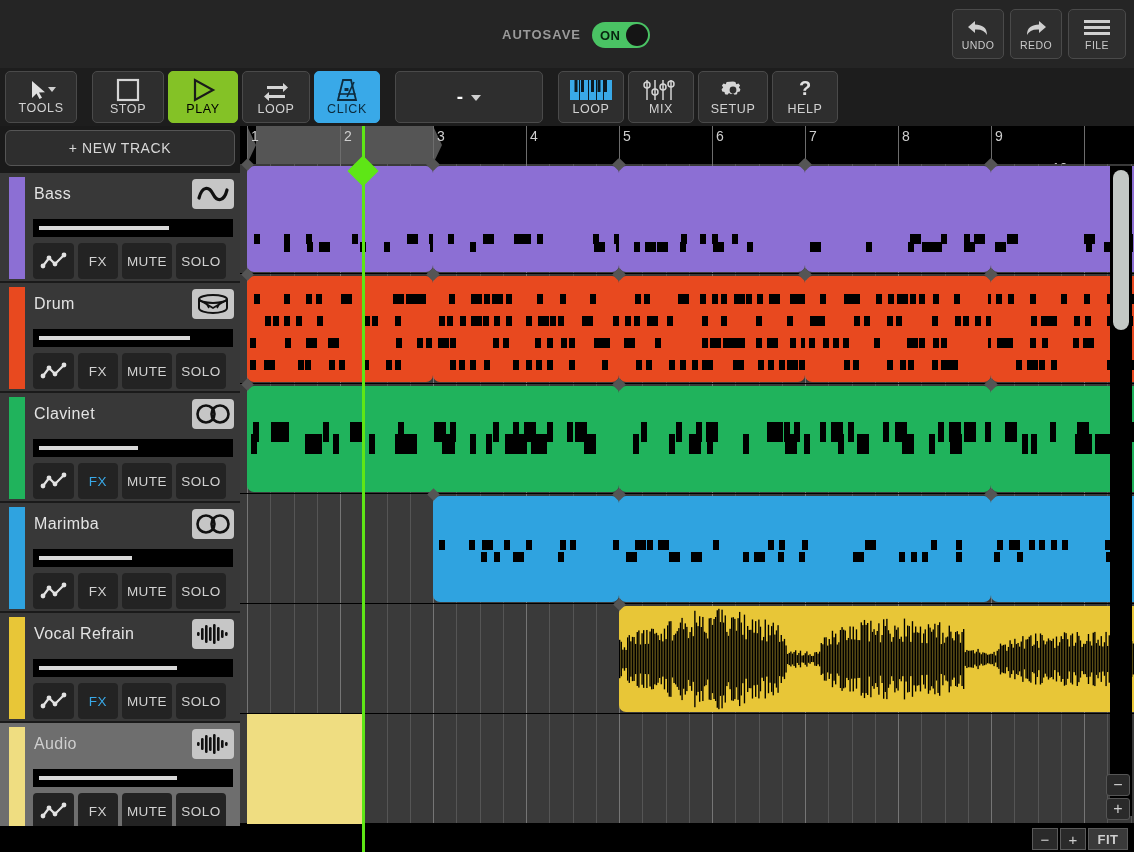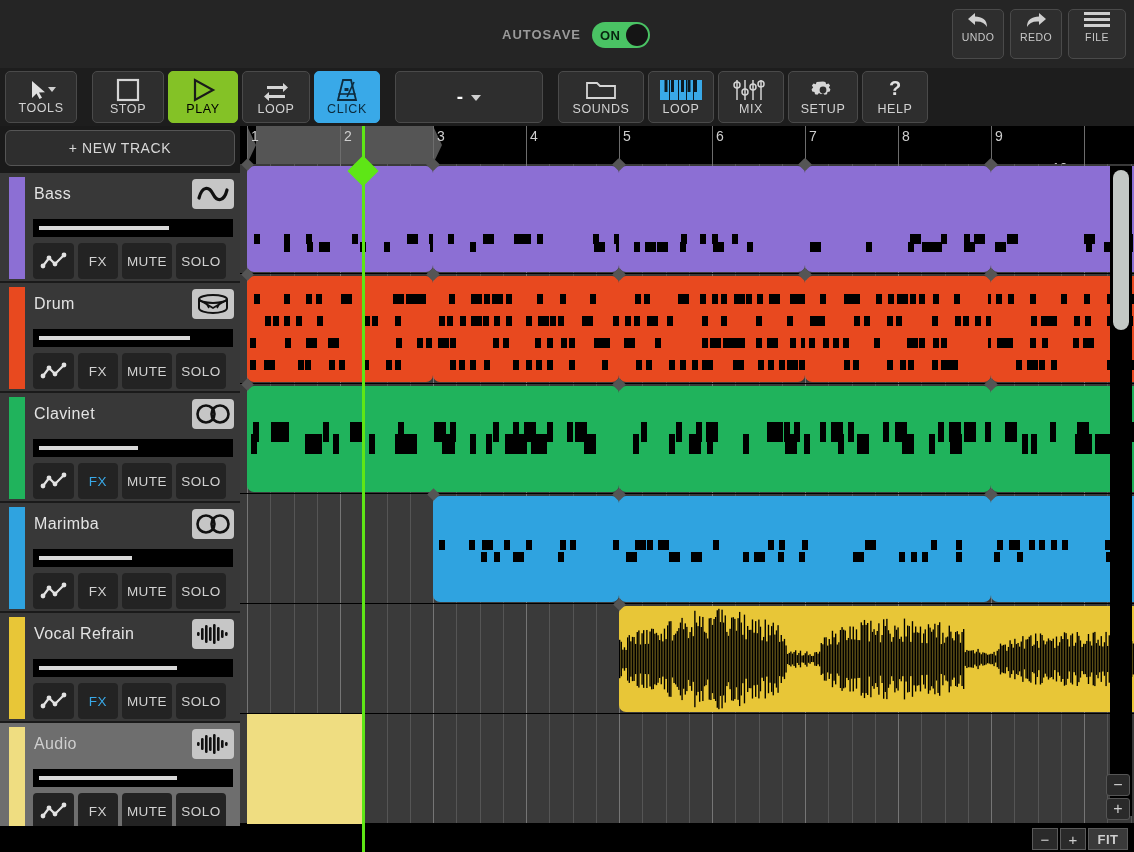--- a/index.html
+++ b/index.html
@@ -31,21 +31,21 @@
   .toggle{
     position:absolute; left:592px; top:22px; width:58px; height:26px; border-radius:13px;
     background:#4ac364; display:flex; align-items:center; justify-content:flex-start;
   }
   .toggle-txt{ font-size:13px; color:#08240f; font-weight:bold; margin-left:8px; letter-spacing:.5px;}
   .toggle-knob{ position:absolute; right:2px; top:2px; width:22px; height:22px; border-radius:50%; background:#151515;}
 
   .topright{ position:absolute; right:8px; top:9px; height:50px; display:flex; gap:6px; }
   .tr-btn{
     width:52px; height:50px; background:#2e2e2e; border:1px solid #4a4a4a; border-radius:5px;
-    display:flex; flex-direction:column; align-items:center; justify-content:flex-start; gap:1px;
+    display:flex; flex-direction:column; align-items:center; justify-content:center; gap:1px;
   }
   .tr-btn.wide{ width:58px; }
   .tr-lbl{ font-size:10.5px; color:#c9c9c9; letter-spacing:.4px; }
 
   
   .toolbar{ position:absolute; left:0; top:68px; width:1134px; height:58px; background:#1d1d1d;
             display:flex; align-items:center; padding:0 5px; gap:4px;}
   .tb{
     height:52px; background:#2e2e2e; border:1px solid #4a4a4a; border-radius:5px;
     display:flex; flex-direction:column; align-items:center; justify-content:center;
@@ -251,28 +251,20 @@
 
 
     <div class="tb keysel">
       <div class="bpm-line1">
         <span class="bpm-num">-</span>
         <span class="caret"></span>
       </div>
     </div>
     <div class="sep"></div>
 
-    <div class="tb sq">
-      <span>
-        <svg width="34" height="24" viewBox="0 0 34 24">
-            <path d="M3 20 V5 H13 L16 8 H31 V20 Z" fill="none" stroke="#d5d5d5" stroke-width="1.8"></path>
-          </svg>
-      </span>
-      <span class="tb-lbl">SOUNDS</span>
-    </div>
 
     <div class="tb keys">
       <span>
         <svg width="44" height="24" viewBox="0 0 44 24">
           <rect x="1" y="2" width="42" height="20" fill="#39a9e8"></rect>
           <rect x="5.5" y="2" width="3" height="12" fill="#0c1a22"></rect>
           <rect x="12" y="2" width="3" height="12" fill="#0c1a22"></rect>
           <rect x="22" y="2" width="3" height="12" fill="#0c1a22"></rect>
           <rect x="28.5" y="2" width="3" height="12" fill="#0c1a22"></rect>
           <rect x="35" y="2" width="3" height="12" fill="#0c1a22"></rect>

